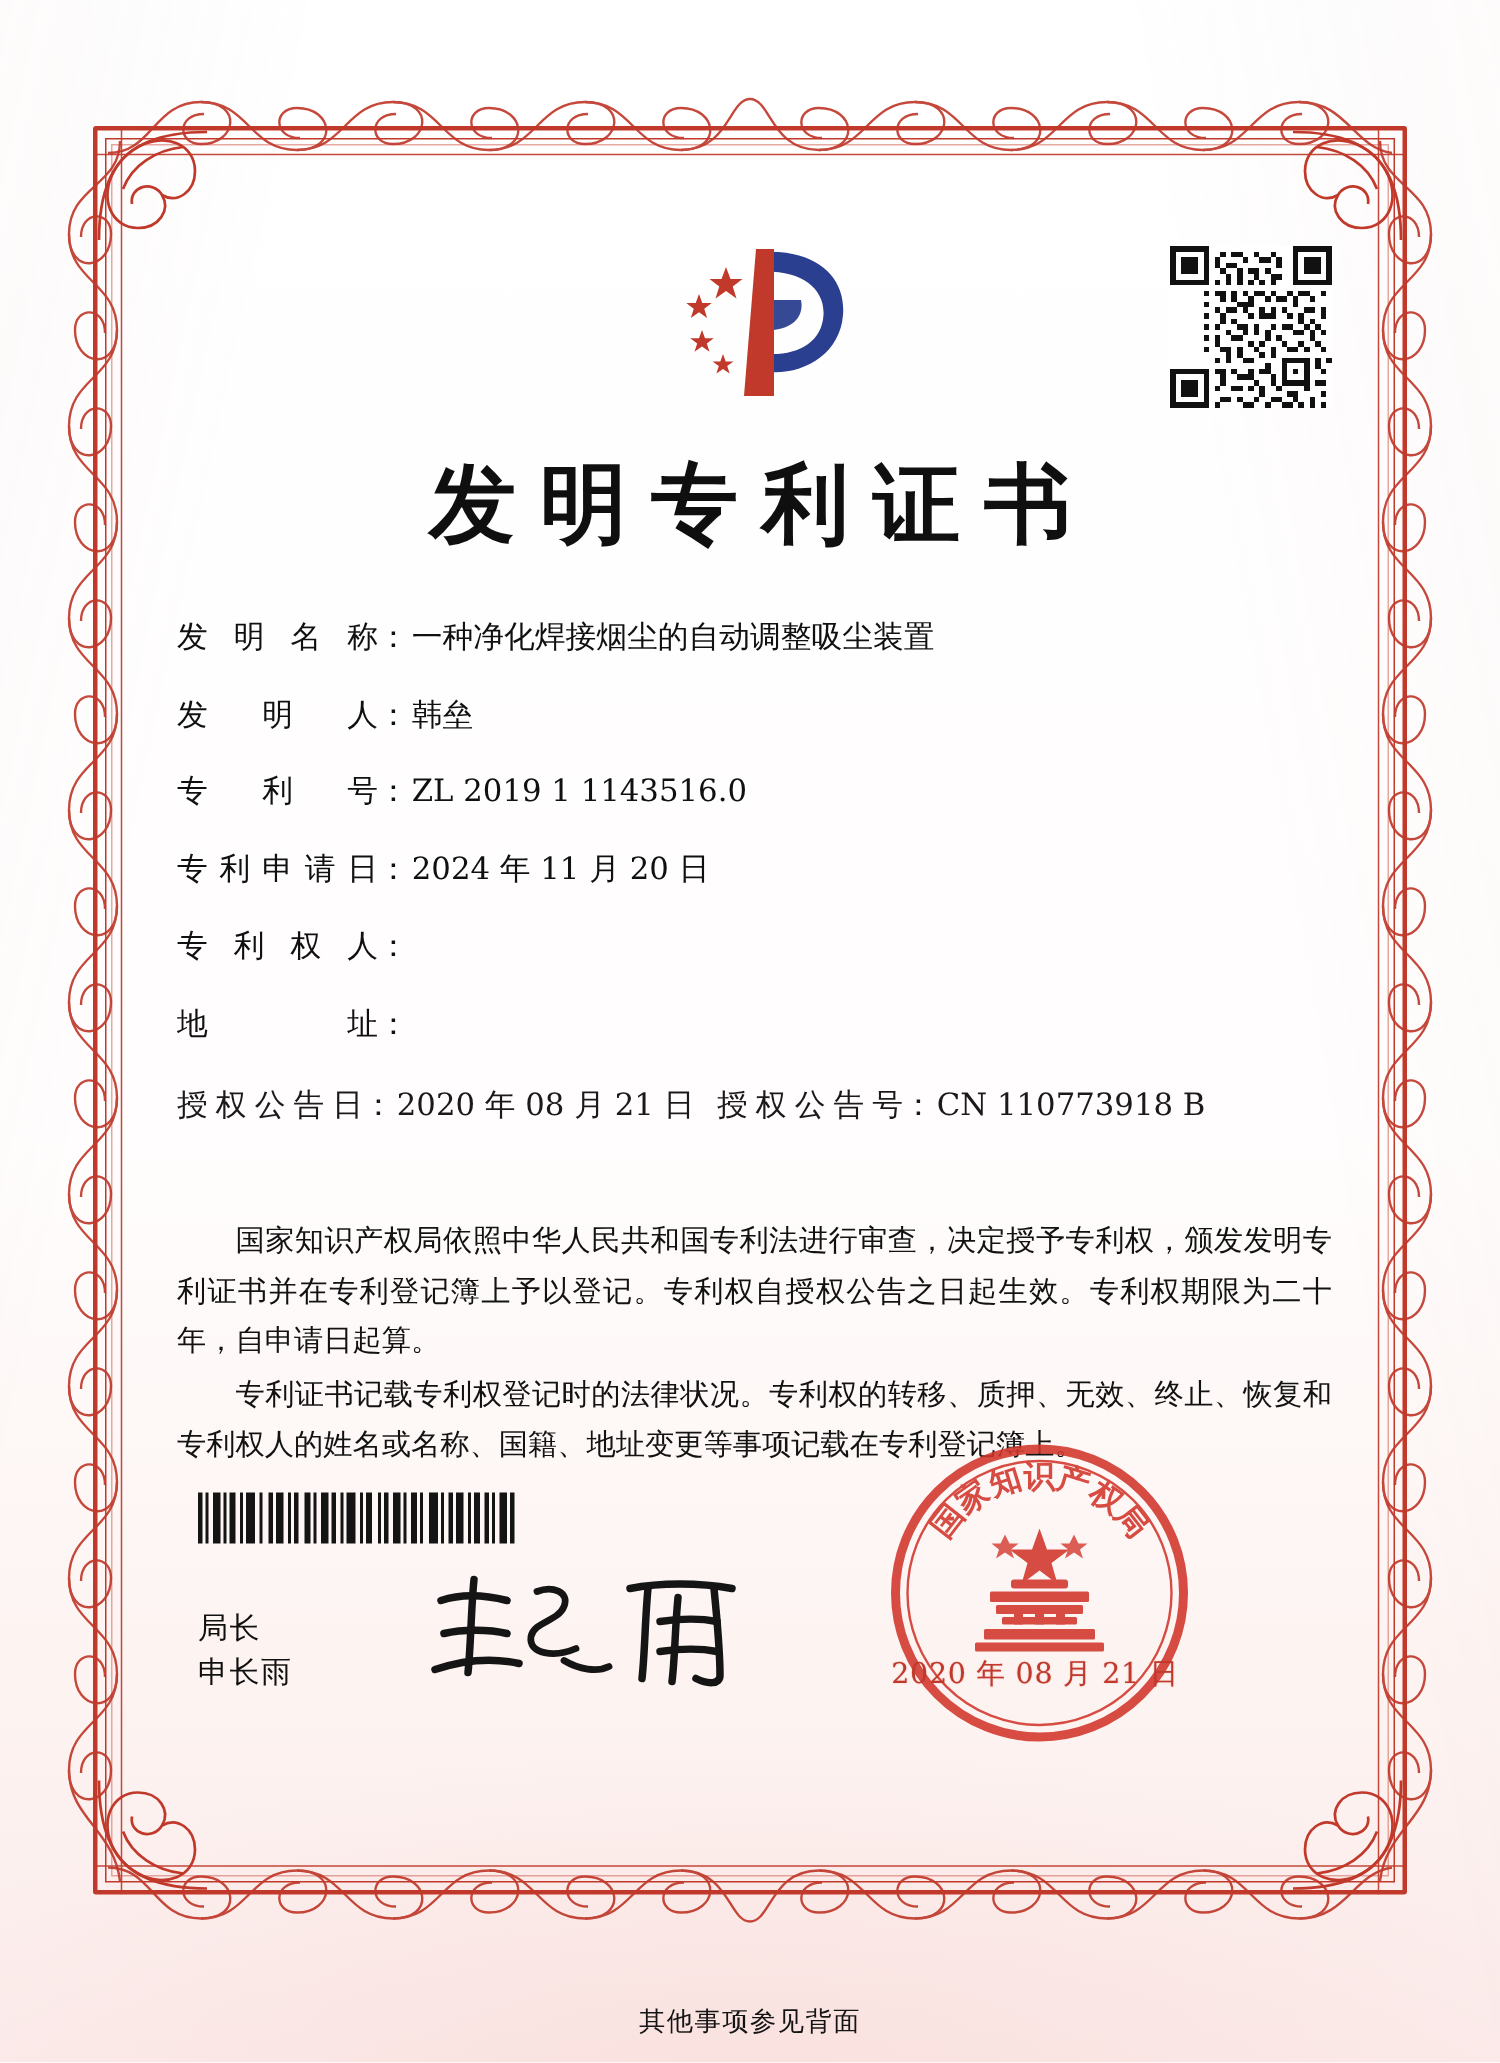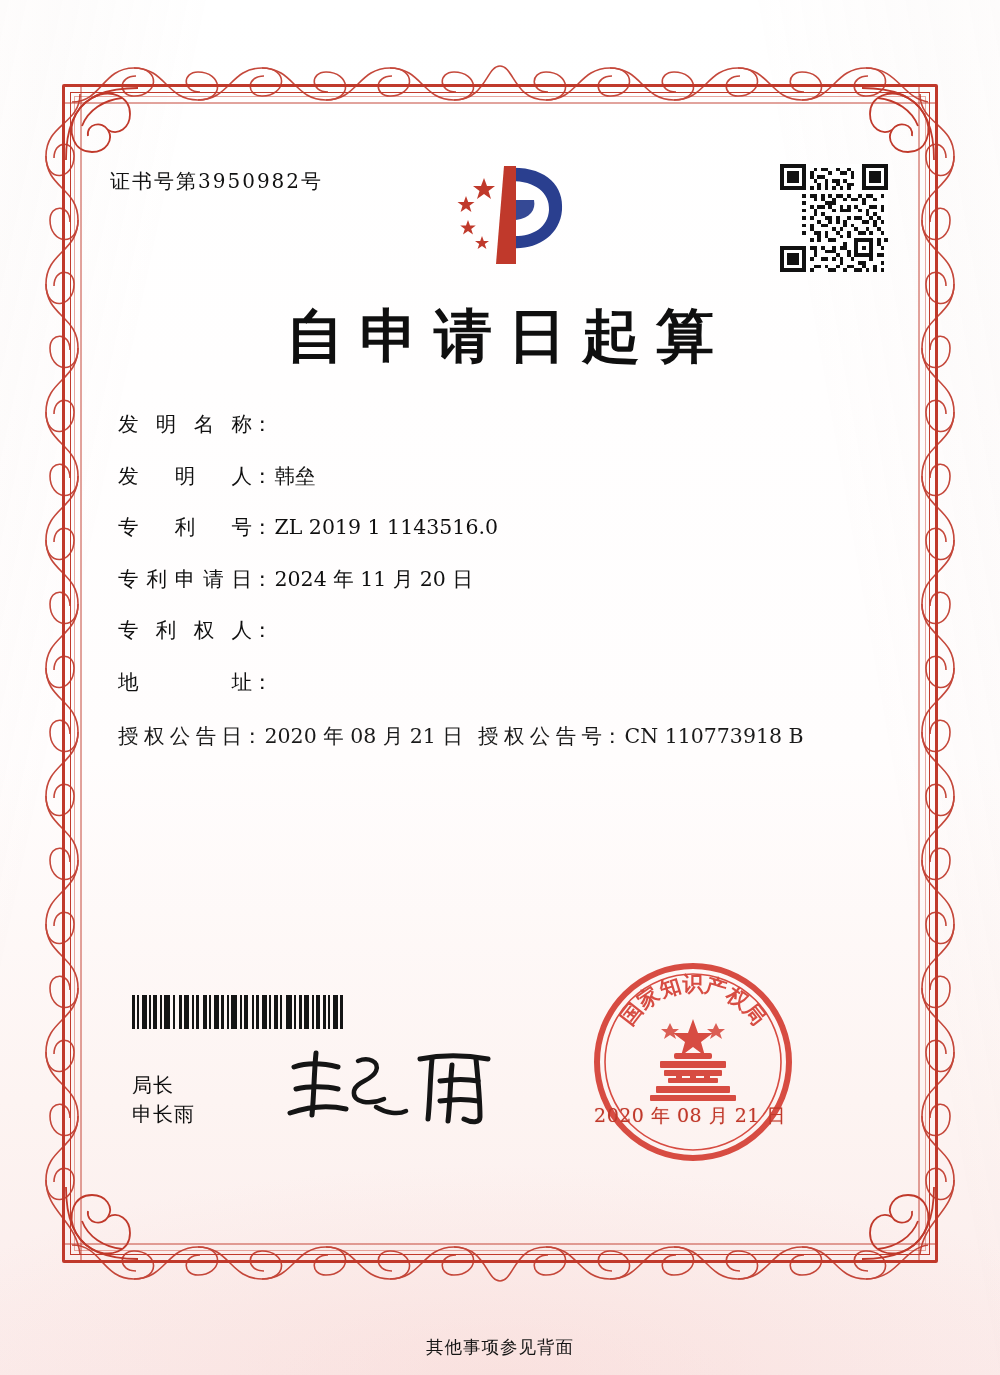--- a/index.html
+++ b/index.html
@@ -365,21 +365,20 @@
   <div class="corner br">
     <svg viewBox="0 0 92 92" width="92" height="92" fill="none" stroke="currentColor" stroke-width="1.8">
       <path d="M86 14 C56 14 34 22 24 40 C14 58 22 78 40 78 C54 78 62 66 56 56 C50 46 34 50 36 62"></path>
       <path d="M14 86 C14 56 22 34 40 24 C58 14 78 22 78 40 C78 54 66 62 56 56"></path>
       <path d="M70 24 C52 26 36 36 30 52"></path>
     </svg>
   </div>
 
   <div class="content">
 
-    <div class="cert-no">证书号第3950982号</div>
 
     <div class="logo">
       <svg viewBox="0 0 140 110" width="140" height="110">
 
         <path d="M70 8 C108 6 126 26 124 50 C122 76 98 90 74 88 L74 76 C94 77 110 68 111 50 C112 32 96 20 70 21 Z" fill="#2a3f8f"></path>
 
         <path d="M66 6 L78 6 L78 104 L58 104 Z" fill="#c0392b"></path>
 
         <path d="M78 40 L96 40 C98 50 92 58 78 60 Z" fill="#2a3f8f" opacity=".95"></path>
 
@@ -542,32 +541,33 @@
           <rect x="8" y="28" width="1" height="1"></rect>
             <rect x="13" y="28" width="2" height="1"></rect>
           <rect x="17" y="28" width="1" height="1"></rect>
             <rect x="20" y="28" width="2" height="1"></rect>
           <rect x="23" y="28" width="1" height="1"></rect>
             <rect x="27" y="28" width="1" height="1"></rect>
         </g>
       </svg>
     </div>
 
-    <div class="title">自申请日起算</div>
+    <div class="title">发明专利证书</div>
 
     <div class="fields">
 
       <div class="field-row">
         <span class="field-label">
           <span>发</span>
             <span>明</span>
             <span>名</span>
             <span>称</span>
         </span>
         <span class="field-colon">：</span>
+        <span class="field-value">一种净化焊接烟尘的自动调整吸尘装置</span>
       </div>
 
       <div class="field-row">
         <span class="field-label">
           <span>发</span>
             <span>明</span>
             <span>人</span>
         </span>
         <span class="field-colon">：</span>
         <span class="field-value">韩垒</span>
@@ -634,20 +634,22 @@
               <span>号</span>
           </span>
           <span class="field-colon">：</span>
           <span class="field-value">CN 110773918 B</span>
         </span>
       </div>
 
     </div>
 
     <div class="paras">
+      <p class="para">国家知识产权局依照中华人民共和国专利法进行审查，决定授予专利权，颁发发明专利证书并在专利登记簿上予以登记。专利权自授权公告之日起生效。专利权期限为二十年，自申请日起算。</p>
+      <p class="para">专利证书记载专利权登记时的法律状况。专利权的转移、质押、无效、终止、恢复和专利权人的姓名或名称、国籍、地址变更等事项记载在专利登记簿上。</p>
     </div>
 
     <div class="barcode">
       <i style="width:3px"></i>
         <i style="width:2px;background:transparent"></i>
       <i style="width:2px"></i>
         <i style="width:3px;background:transparent"></i>
       <i style="width:5px"></i>
         <i style="width:2px;background:transparent"></i>
       <i style="width:2px"></i>

